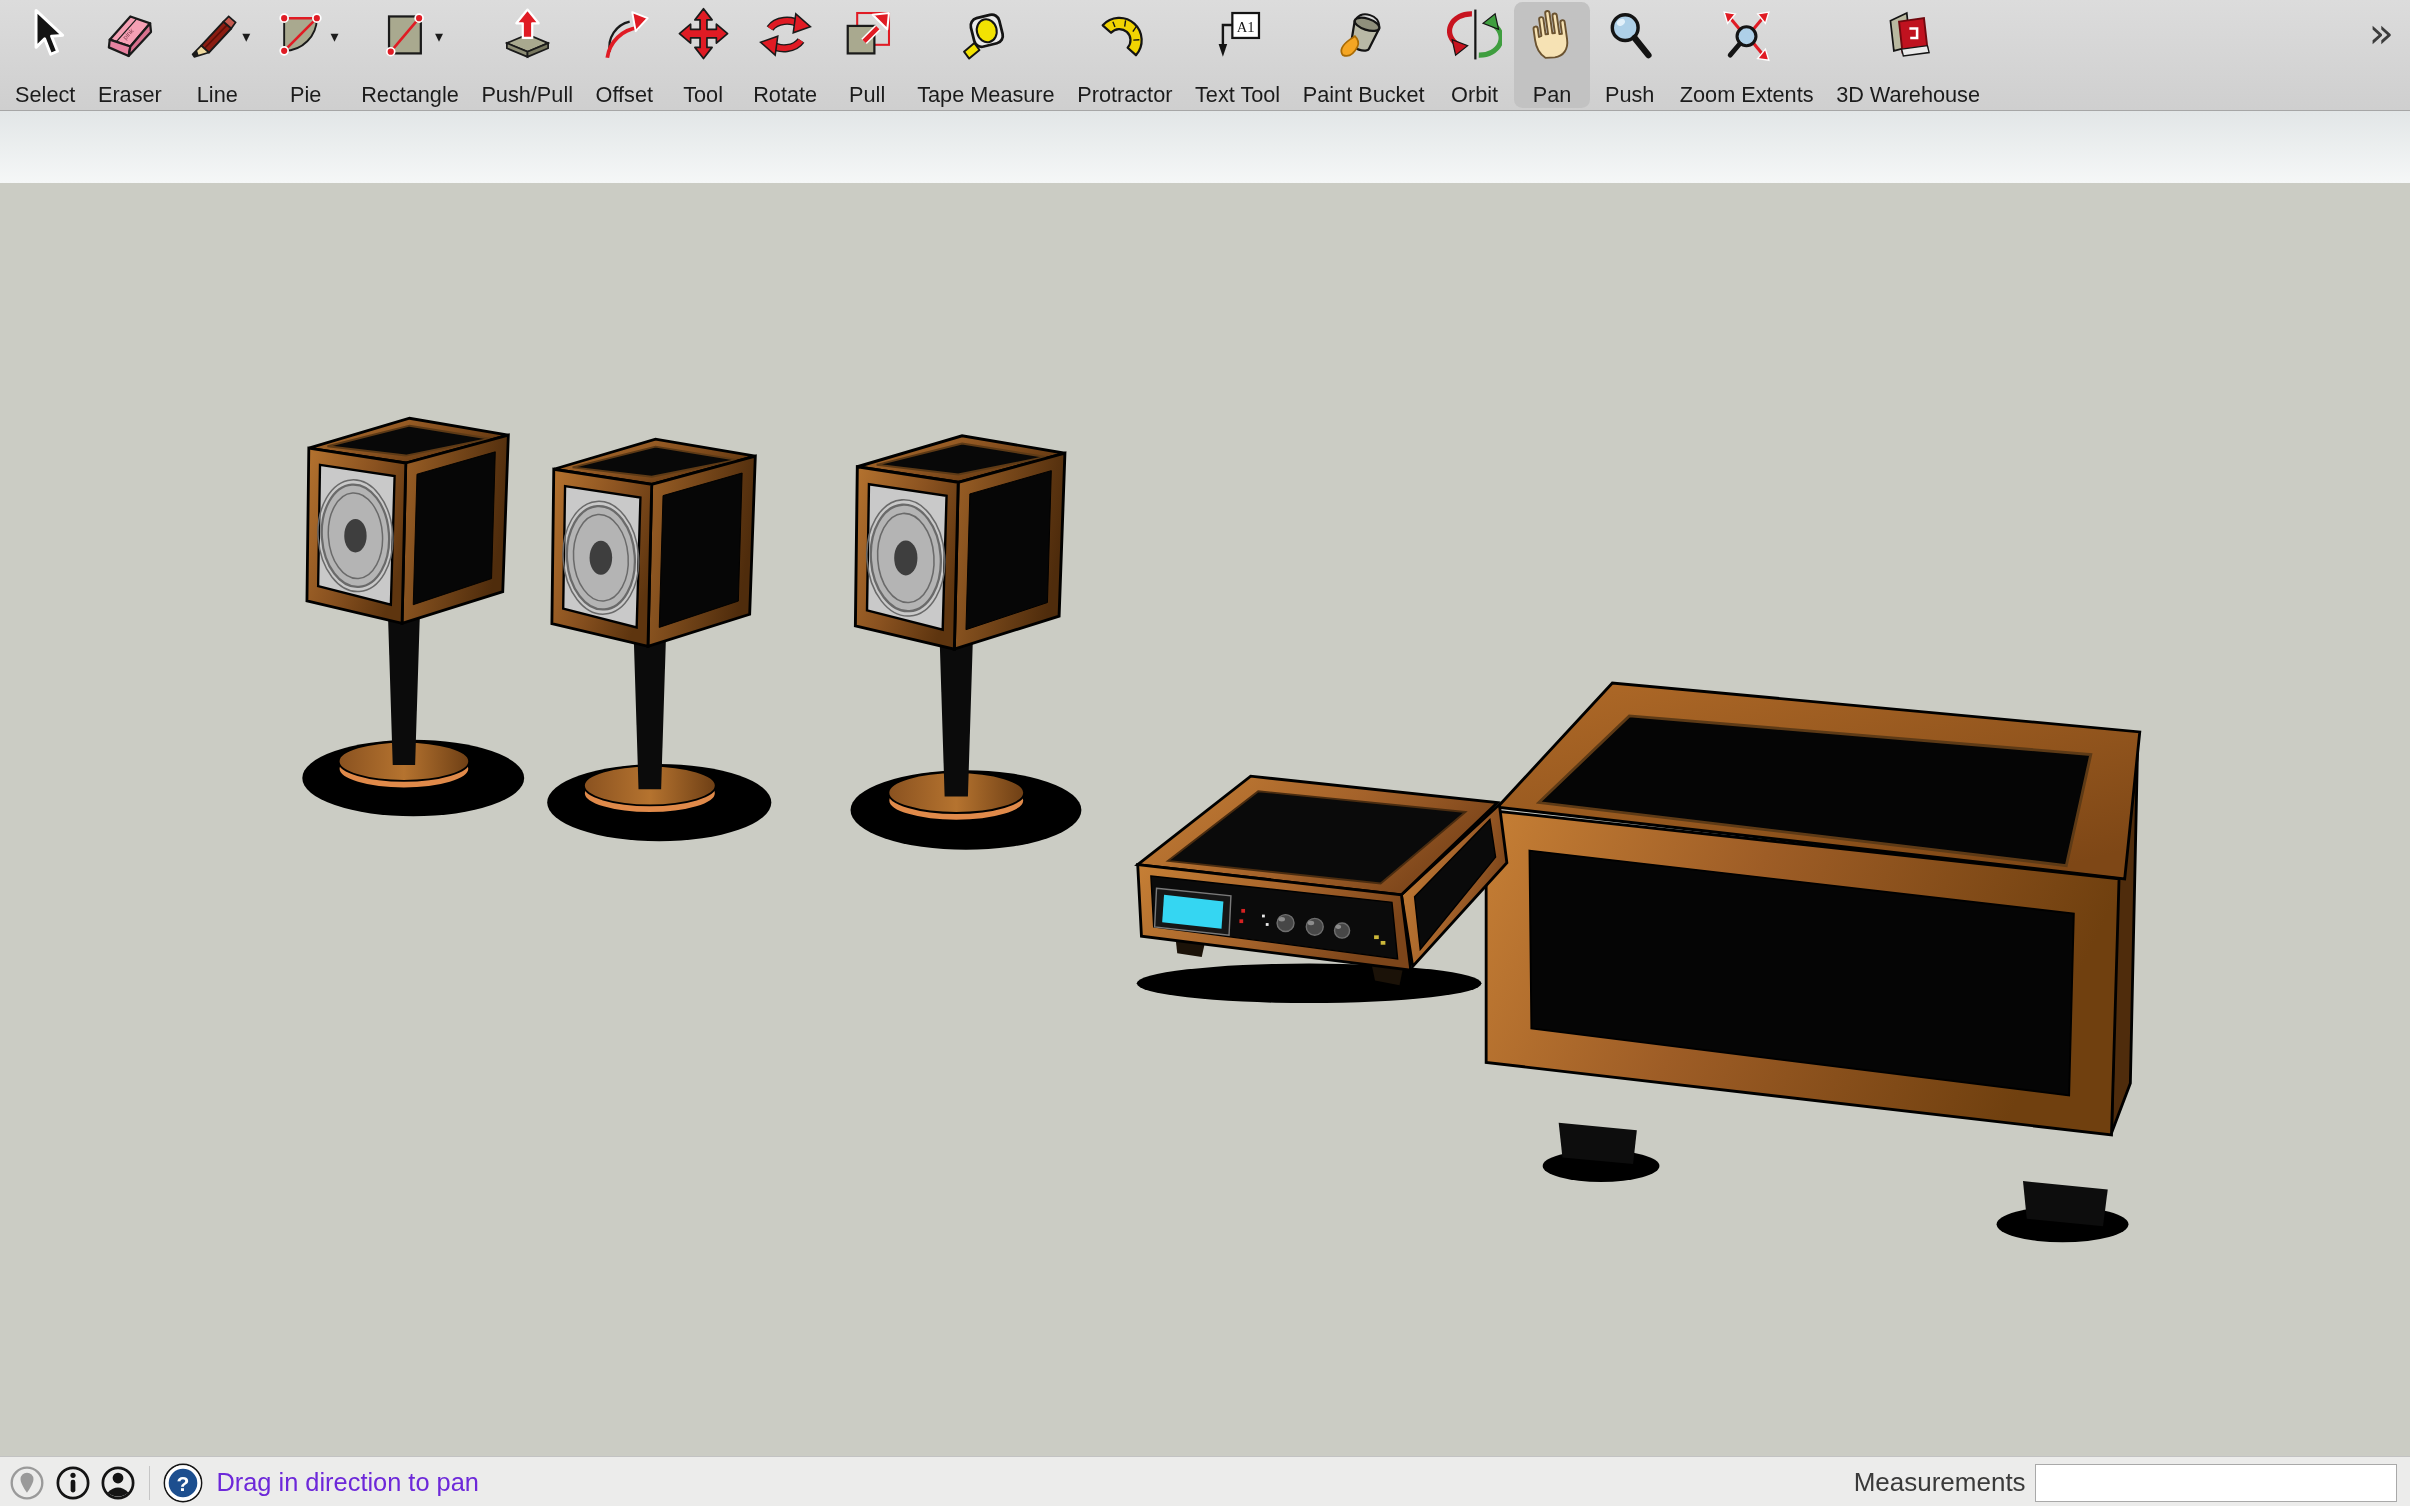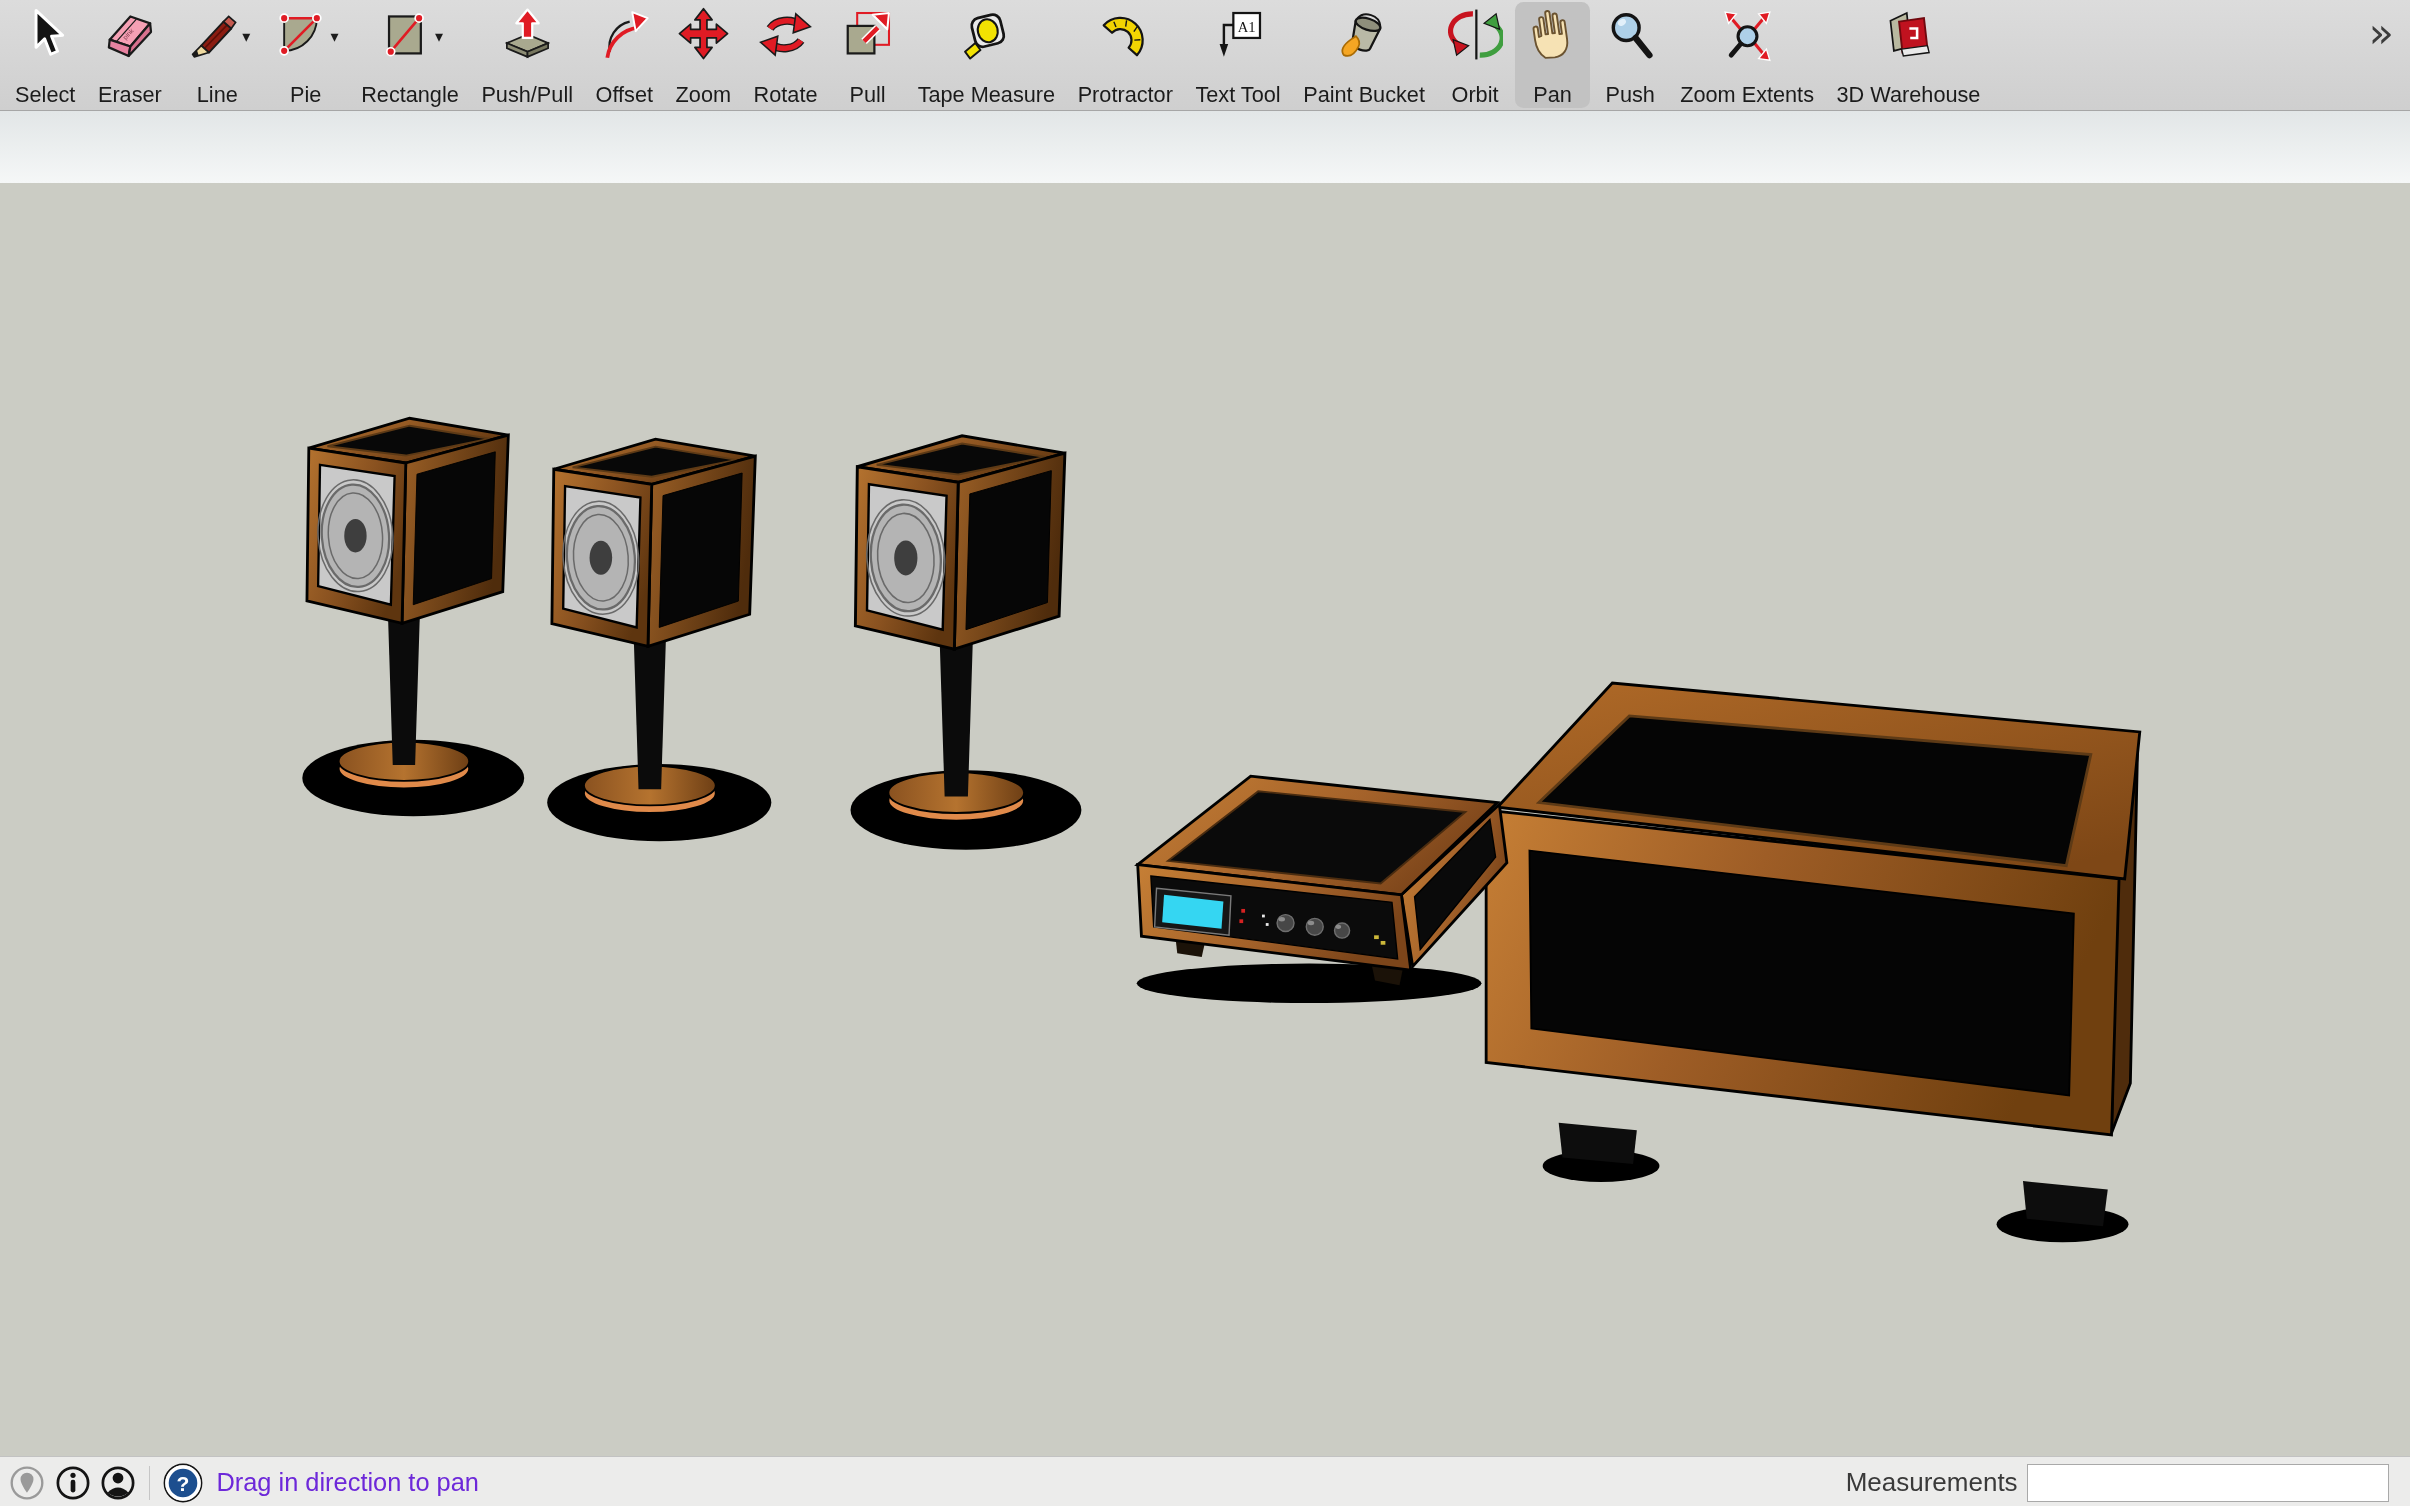--- a/index.html
+++ b/index.html
@@ -43,21 +43,21 @@
   
   .statusbar{
     position:absolute;left:0;top:1456px;width:2411px;height:51px;
     background:#ececeb;border-top:0.9px solid #c2c2c2;
     display:flex;align-items:center;
   }
   .sb-left{display:flex;align-items:center;gap:9.4px;padding-left:9.4px;}
   .sb-icon{width:36px;height:36px;display:block;}
   .sb-divider{width:0.9px;height:34px;background:#c6c6c6;margin:0 3.8px;}
   .sb-hint{font-size:25.4px;color:#6d28d9;margin-left:13px;}
-  .sb-right{margin-left:auto;display:flex;align-items:center;gap:9.4px;padding-right:22px;}
+  .sb-right{margin-left:auto;display:flex;align-items:center;gap:9.4px;padding-right:14px;}
   .sb-measure-label{font-size:26px;color:#3a3a3a;}
   .sb-measure-input{
     width:362px;height:38px;background:#ffffff;border:1.9px solid #a9a9a9;
     font-size:22.6px;font-family:"Liberation Sans",sans-serif;padding:0 5.6px;box-sizing:border-box;
   }
 </style>
 </head>
 <body>
 
 <svg width="0" height="0" style="position:absolute" aria-hidden="true">
@@ -318,21 +318,21 @@
     <span class="tb-label">Offset</span>
   </div>
 
   <div class="tb-item">
     <span class="tb-iconrow">
       <svg viewBox="0 0 58 58" width="55" height="55">
             <use href="#move-icon"></use>
           </svg>
 
     </span>
-    <span class="tb-label">Zoom</span>
+    <span class="tb-label">Tool</span>
   </div>
 
   <div class="tb-item">
     <span class="tb-iconrow">
       <svg viewBox="0 0 58 58" width="55" height="55">
             <use href="#rotate-icon"></use>
           </svg>
 
     </span>
     <span class="tb-label">Rotate</span>

